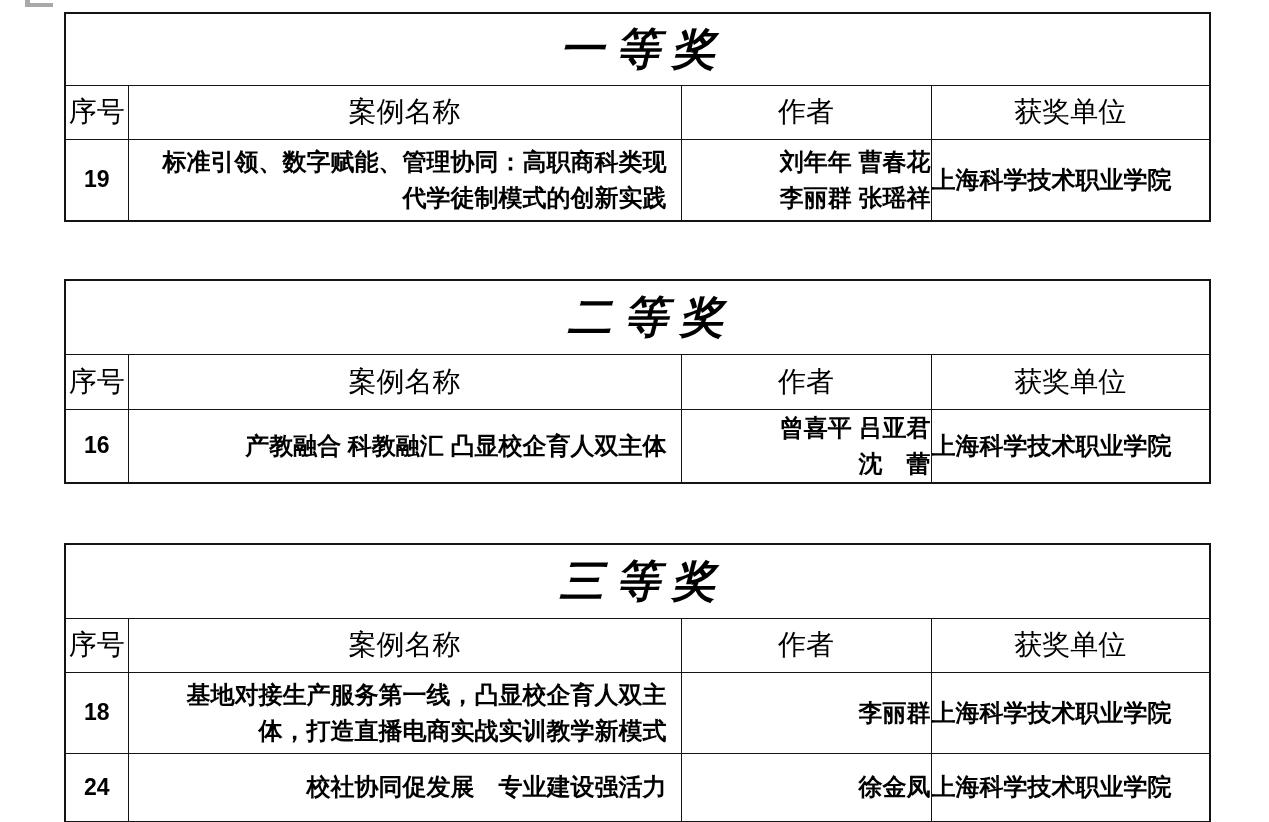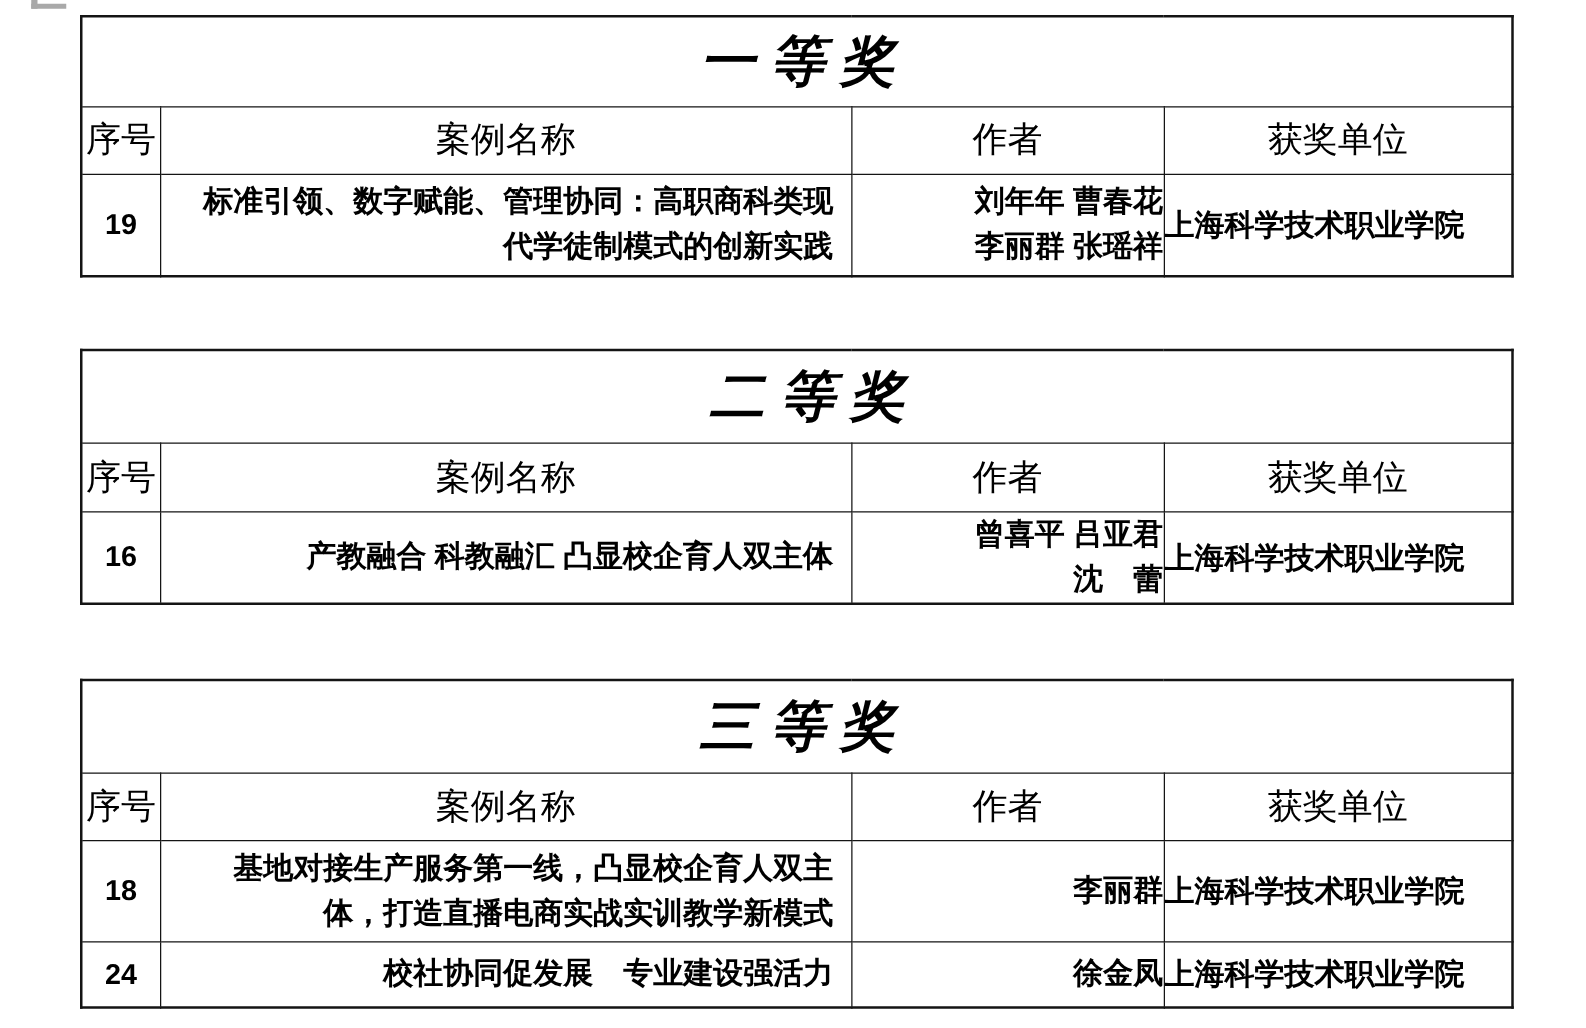--- a/index.html
+++ b/index.html
@@ -72,21 +72,21 @@
   .data-row td { font-weight: 700; font-size: 24px; }
   .cell-no   { text-align: center; font-size: 23px !important; }
   .cell-case { text-align: right; padding: 4px 14px 4px 28px; line-height: 36px; }
   .cell-auth { text-align: right; line-height: 36px; }
   .cell-auth .author-line { display: block; }
   .cell-unit { text-align: left; }
 
   #table-first  .row-0 td { height: 76px; }
   #table-second .row-0 td { height: 73px; }
   #table-third  .row-0 td { height: 75px; }
-  #table-third  .row-1 td { height: 53px; }
+  #table-third  .row-1 td { height: 69px; }
 </style>
 </head>
 <body>
 
 <div class="corner-mark"></div>
 
 <table class="award-table" id="table-first">
   <colgroup>
       <col class="c-no">
       <col class="c-case">

